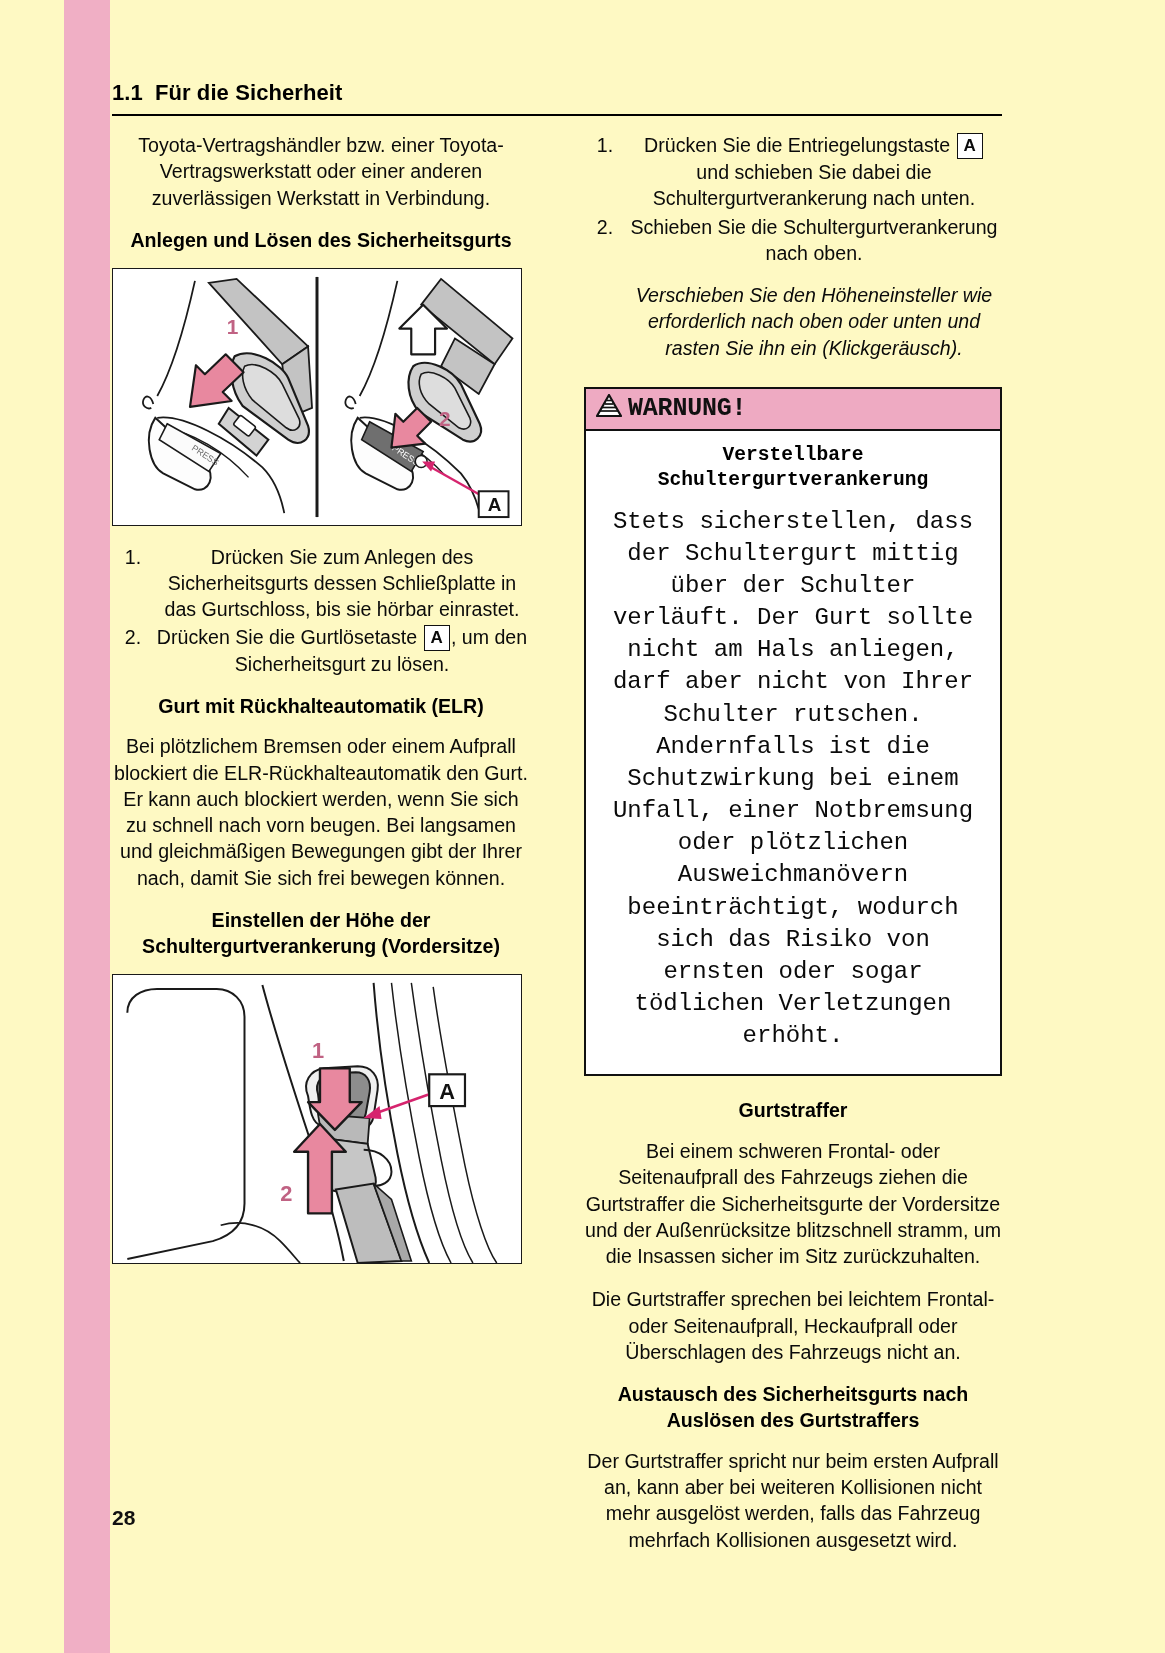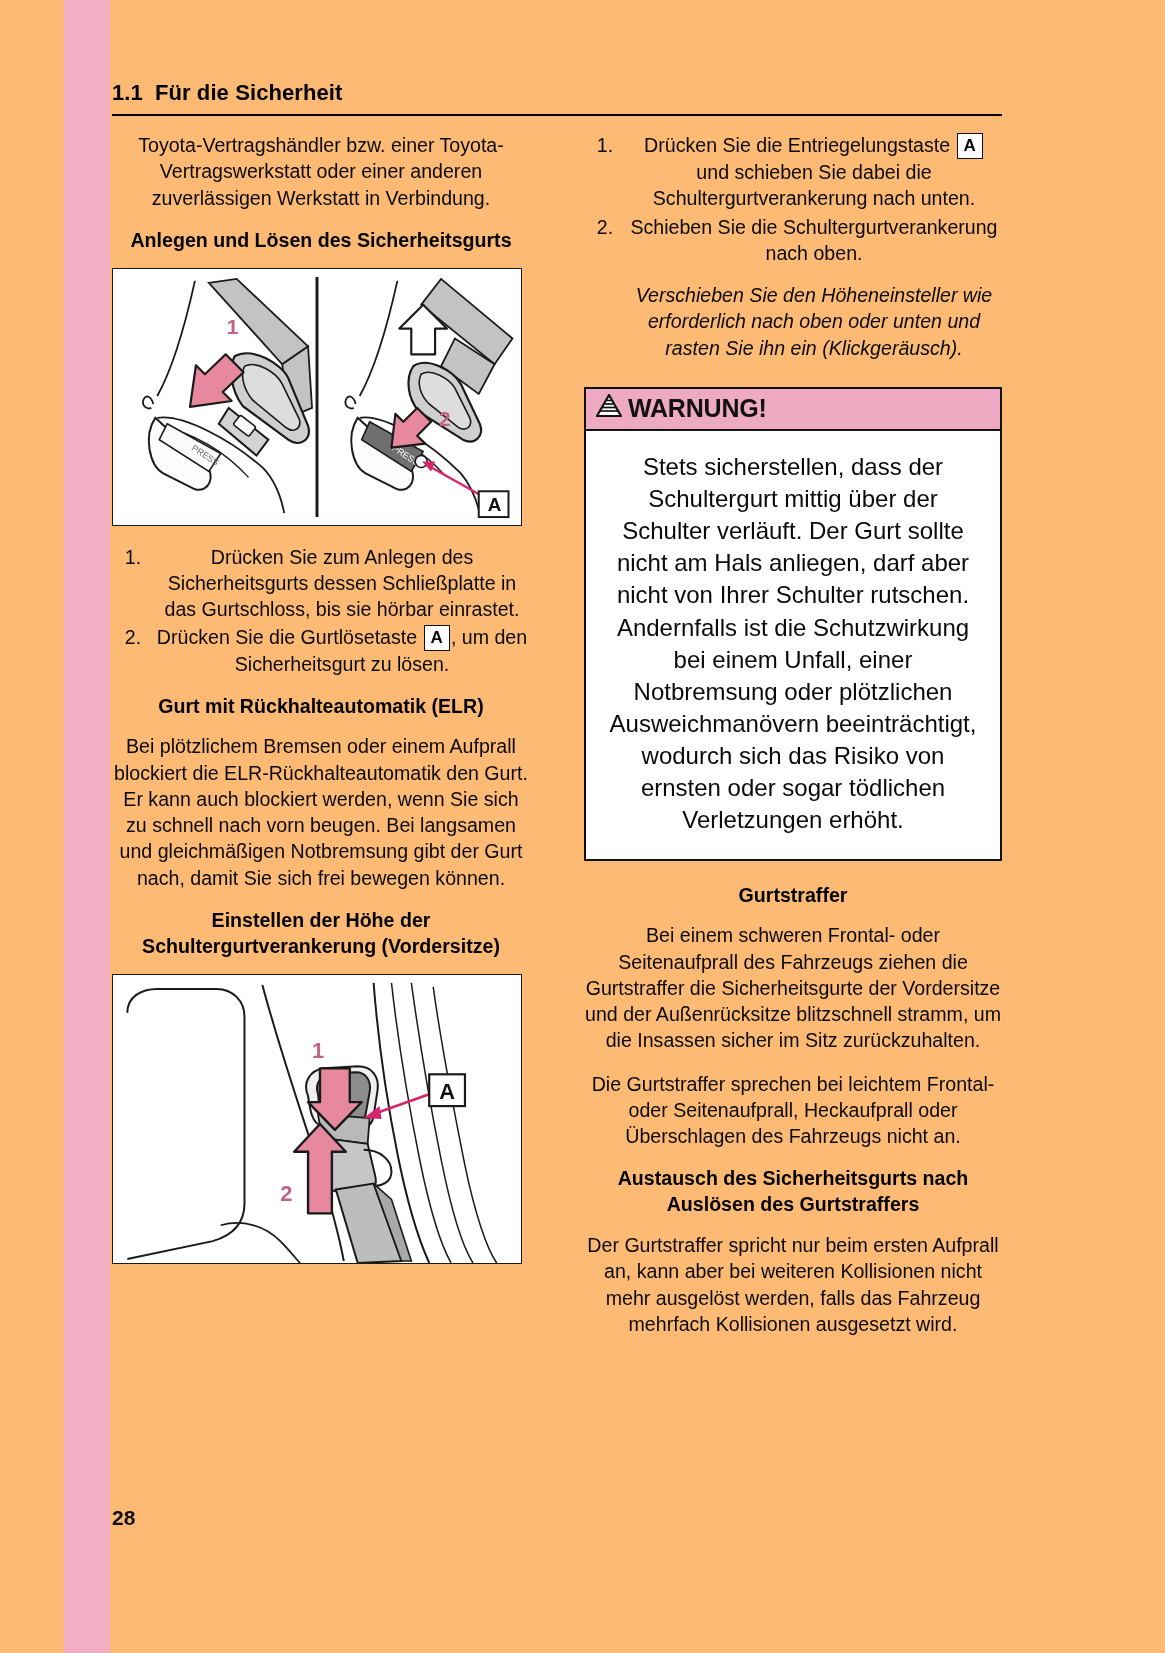--- a/index.html
+++ b/index.html
@@ -10,21 +10,21 @@
   body {
     width: 1165px;
     height: 1653px;
     position: relative;
     font-family: "Liberation Sans", sans-serif;
     overflow: hidden;
   }
   .page {
     position: absolute;
     inset: 0;
-    background: #fdba74;
+    background: #fef9c3;
   }
   .edge-tab {
     position: absolute;
     left: 64px;
     top: 0;
     width: 46px;
     height: 1653px;
     background: #f0afc5;
   }
   .content {
@@ -123,20 +123,21 @@
   .figure-1 { width: 410px; height: 258px; }
   .figure-2 { width: 410px; height: 290px; }
   .figure svg { display: block; width: 100%; height: 100%; }
   
   .warnbox {
     border: 2px solid #111;
     box-sizing: border-box;
     margin: 0 0 22px 0;
     width: 418px;
     background: #fff;
+    font-family: Liberation Mono, monospace;
   }
   .warnbox .wb-head {
     background: #eeaac2;
     border-bottom: 2px solid #111;
     padding: 5px 10px 6px 10px;
     display: flex;
     align-items: center;
     gap: 6px;
   }
   .warnbox .wb-head .wtitle {
@@ -263,21 +264,21 @@
             <span>Drücken Sie zum Anlegen des Sicherheitsgurts dessen Schließplatte in das Gurtschloss, bis sie hörbar einrastet.</span>
           </li>
           <li>
             <span class="marker">2.</span>
             <span>Drücken Sie die Gurtlösetaste</span>
             <span class="letterbox">A</span><span>, um den Sicherheitsgurt zu lösen.</span>
           </li>
         </ol>
 
         <h3 class="sub">Gurt mit Rückhalteautomatik (ELR)</h3>
-        <p class="body">Bei plötzlichem Bremsen oder einem Aufprall blockiert die ELR-Rückhalteautomatik den Gurt. Er kann auch blockiert werden, wenn Sie sich zu schnell nach vorn beugen. Bei langsamen und gleichmäßigen Notbremsung gibt der Gurt nach, damit Sie sich frei bewegen können.</p>
+        <p class="body">Bei plötzlichem Bremsen oder einem Aufprall blockiert die ELR-Rückhalteautomatik den Gurt. Er kann auch blockiert werden, wenn Sie sich zu schnell nach vorn beugen. Bei langsamen und gleichmäßigen Bewegungen gibt der Ihrer nach, damit Sie sich frei bewegen können.</p>
 
         <h3 class="sub">Einstellen der Höhe der Schultergurtverankerung (Vordersitze)</h3>
 
         <div class="figure figure-2">
           <svg viewBox="0 0 410 290" xmlns="http://www.w3.org/2000/svg">
 
             <path d="M14 38 C14 22 28 14 44 14 L104 14 C120 14 132 26 132 42 L132 230 C132 250 120 262 100 268 L14 286" fill="#ffffff" stroke="#1a1a1a" stroke-width="2"></path>
 
             <path d="M150 10 C166 70 186 130 206 190 C216 222 226 256 232 288" fill="none" stroke="#1a1a1a" stroke-width="2"></path>
             <path d="M262 8 C266 60 274 120 286 180 C296 230 308 268 318 290" fill="none" stroke="#1a1a1a" stroke-width="2"></path>
@@ -340,20 +341,21 @@
                 <path d="M13 1 L25 22 L1 22 Z" fill="#ffffff" stroke="#111" stroke-width="2.2" stroke-linejoin="round"></path>
                 <line x1="6" y1="13.5" x2="20" y2="13.5" stroke="#111" stroke-width="1.7"></line>
                 <line x1="4" y1="17" x2="22" y2="17" stroke="#111" stroke-width="1.7"></line>
                 <line x1="9" y1="10" x2="17" y2="10" stroke="#111" stroke-width="1.7"></line>
                 <line x1="11" y1="6.5" x2="15" y2="6.5" stroke="#111" stroke-width="1.6"></line>
               </svg>
             </span>
             <span class="wtitle">WARNUNG!</span>
           </div>
           <div class="wb-body">
+            <h4>Verstellbare Schultergurtverankerung</h4>
             <p>Stets sicherstellen, dass der Schultergurt mittig über der Schulter verläuft. Der Gurt sollte nicht am Hals anliegen, darf aber nicht von Ihrer Schulter rutschen. Andernfalls ist die Schutzwirkung bei einem Unfall, einer Notbremsung oder plötzlichen Ausweichmanövern beeinträchtigt, wodurch sich das Risiko von ernsten oder sogar tödlichen Verletzungen erhöht.</p>
           </div>
         </div>
 
         <h3 class="sub">Gurtstraffer</h3>
         <p class="body">Bei einem schweren Frontal- oder Seitenaufprall des Fahrzeugs ziehen die Gurtstraffer die Sicherheitsgurte der Vordersitze und der Außenrücksitze blitzschnell stramm, um die Insassen sicher im Sitz zurückzuhalten.</p>
         <p class="body">Die Gurtstraffer sprechen bei leichtem Frontal- oder Seitenaufprall, Heckaufprall oder Überschlagen des Fahrzeugs nicht an.</p>
 
         <h3 class="sub">Austausch des Sicherheitsgurts nach Auslösen des Gurtstraffers</h3>
         <p class="body">Der Gurtstraffer spricht nur beim ersten Aufprall an, kann aber bei weiteren Kollisionen nicht mehr ausgelöst werden, falls das Fahrzeug mehrfach Kollisionen ausgesetzt wird.</p>

